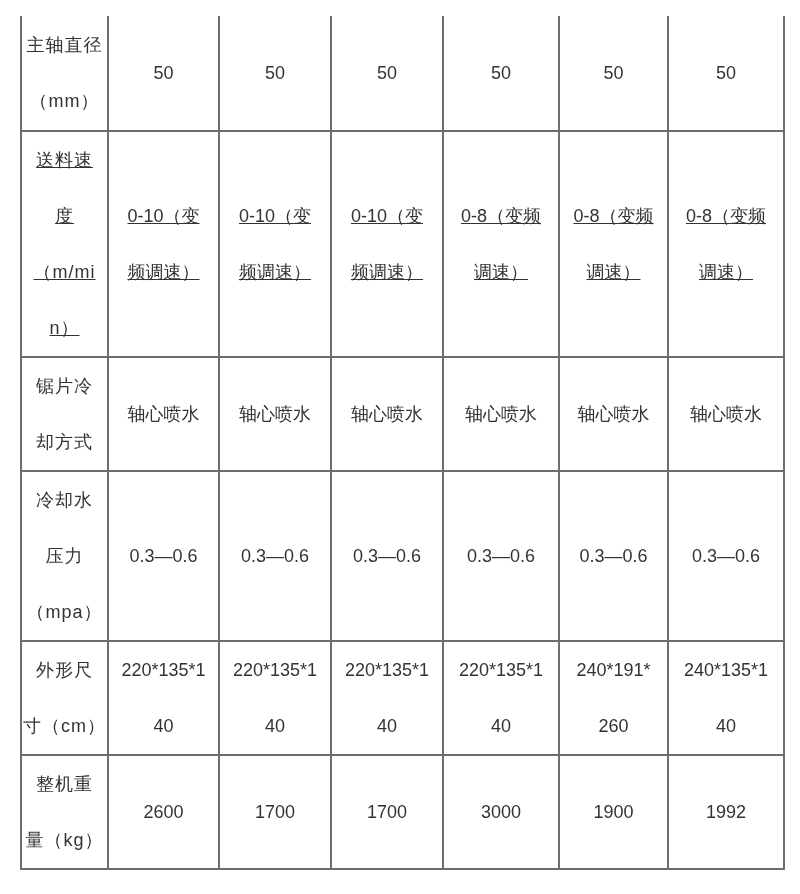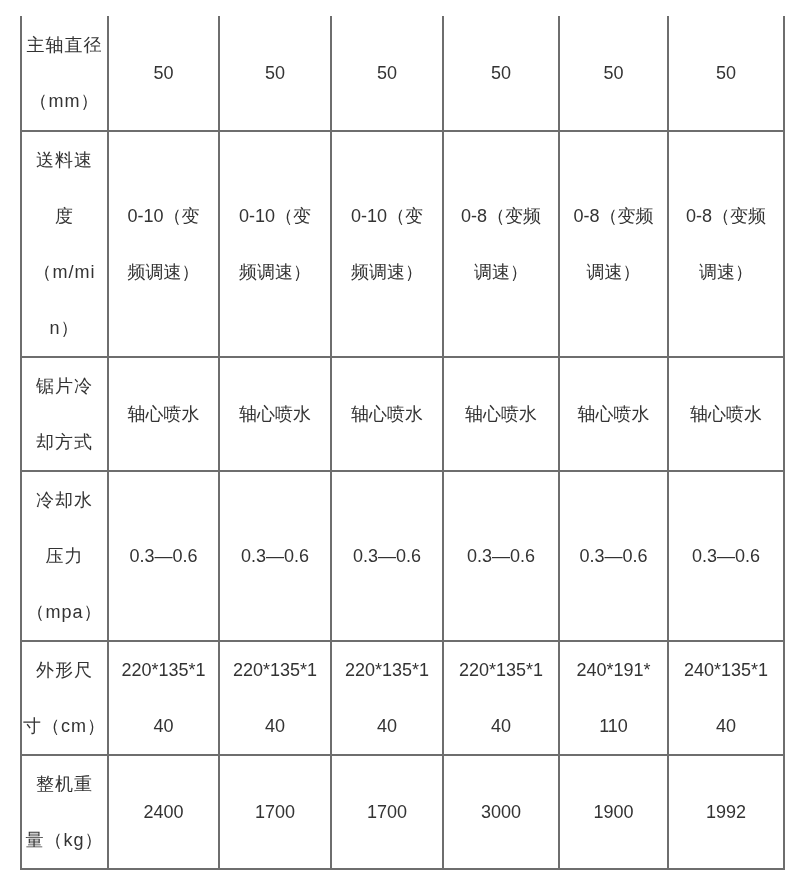--- a/index.html
+++ b/index.html
@@ -78,21 +78,21 @@
           <td class="value-cell">
             <span class="cell-line">50</span>
           </td>
           <td class="value-cell">
             <span class="cell-line">50</span>
           </td>
           <td class="value-cell">
             <span class="cell-line">50</span>
           </td>
         </tr>
-        <tr style="height: 225px;">
+        <tr style="height: 225px; text-decoration: underline;">
           <td class="label-cell">
             <span class="cell-line">送料速</span>
             <span class="cell-line">度</span>
             <span class="cell-line">（m/mi</span>
             <span class="cell-line">n）</span>
           </td>
           <td class="value-cell">
             <span class="cell-line">0-10（变</span>
             <span class="cell-line">频调速）</span>
           </td>
@@ -182,34 +182,34 @@
           <td class="value-cell">
             <span class="cell-line">220*135*1</span>
             <span class="cell-line">40</span>
           </td>
           <td class="value-cell">
             <span class="cell-line">220*135*1</span>
             <span class="cell-line">40</span>
           </td>
           <td class="value-cell">
             <span class="cell-line">240*191*</span>
-            <span class="cell-line">110</span>
+            <span class="cell-line">260</span>
           </td>
           <td class="value-cell">
             <span class="cell-line">240*135*1</span>
             <span class="cell-line">40</span>
           </td>
         </tr>
         <tr style="height: 112px;">
           <td class="label-cell">
             <span class="cell-line">整机重</span>
             <span class="cell-line">量（kg）</span>
           </td>
           <td class="value-cell">
-            <span class="cell-line">2400</span>
+            <span class="cell-line">2600</span>
           </td>
           <td class="value-cell">
             <span class="cell-line">1700</span>
           </td>
           <td class="value-cell">
             <span class="cell-line">1700</span>
           </td>
           <td class="value-cell">
             <span class="cell-line">3000</span>
           </td>

